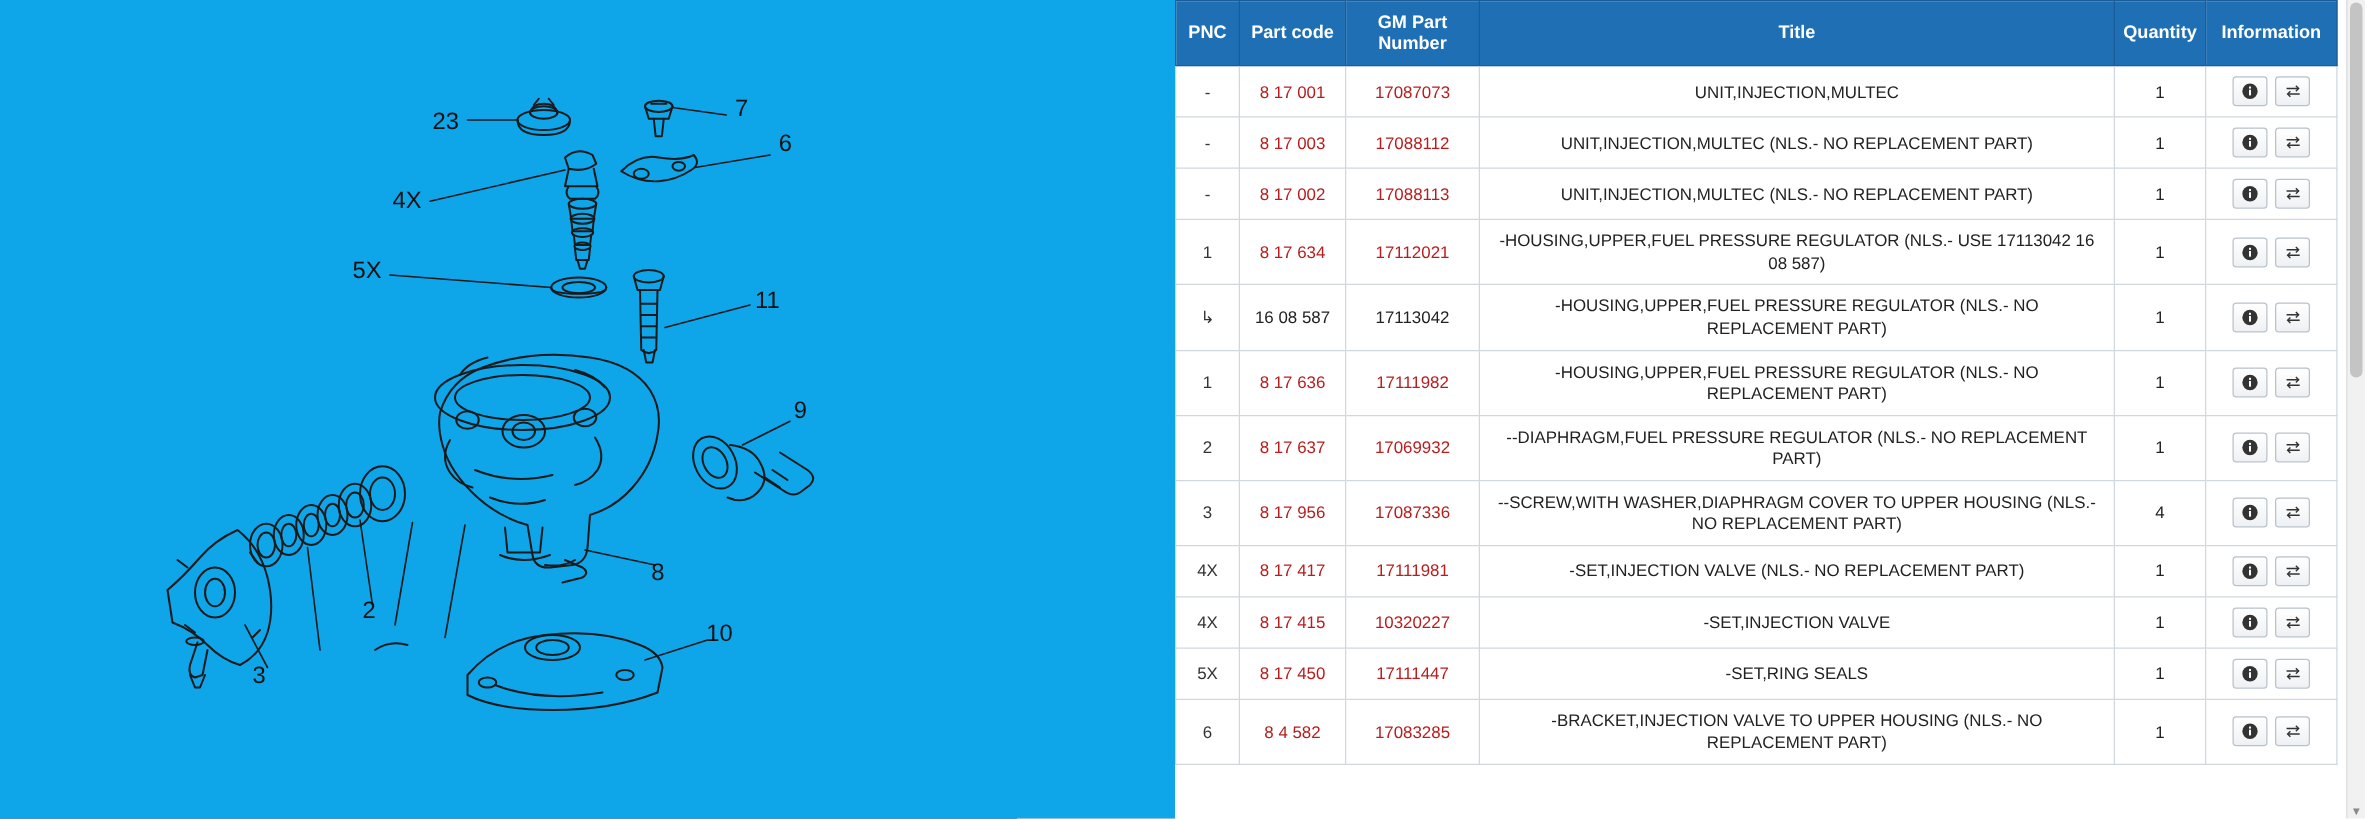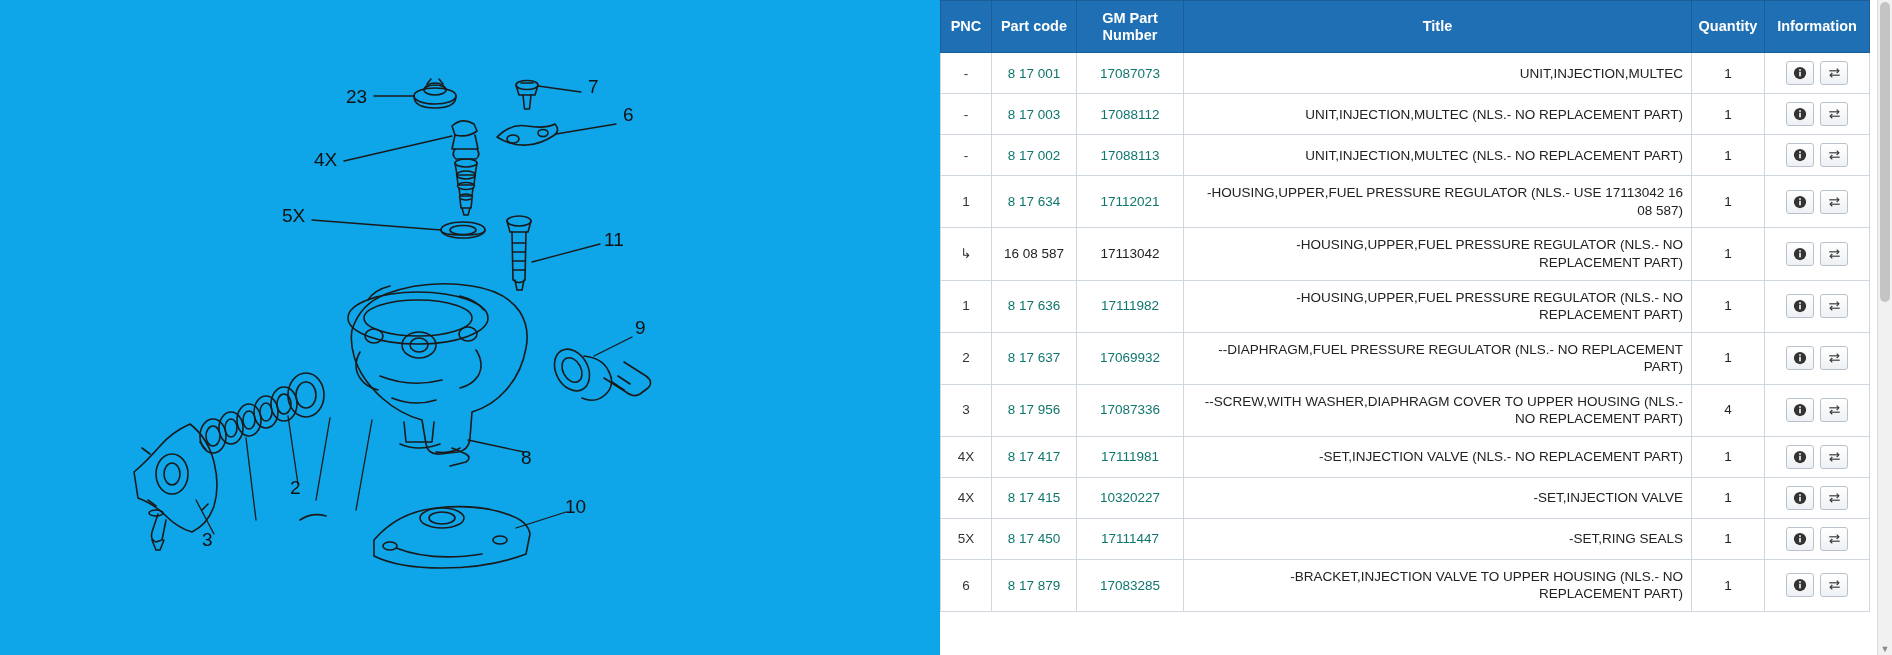--- a/index.html
+++ b/index.html
@@ -66,26 +66,26 @@
   table.parts tbody td {
     border: 1px solid #d0d7de;
     padding: 8px 8px;
     vertical-align: middle;
     background: #ffffff;
     line-height: 1.3;
   }
   td.c-pnc { text-align:center; width: 42px; color:#333; }
   td.c-partcode { text-align:center; width: 76px; }
   td.c-gm { text-align:center; width: 98px; margin-top: 47px; }
-  td.c-title { text-align:right; }
+  td.c-title { text-align:center; }
   td.c-qty { text-align:center; width: 64px; }
   td.c-info { text-align:center; width: 96px; white-space: nowrap; }
 
   .plink {
-    color: #0f766e;
+    color: #b91c1c;
     text-decoration: none;
     cursor: pointer;
   }
   .plain { color: #222; }
 
   .iconbtn {
     display: inline-flex;
     align-items: center;
     justify-content: center;
     width: 26px;
@@ -530,21 +530,21 @@
                 <svg width="15" height="14" viewBox="0 0 16 16" stroke="#333" fill="none" stroke-width="1.3">
                   <path d="M2 5.5h11"></path>
                   <path d="M10.5 3 13 5.5 10.5 8"></path>
                   <path d="M14 10.5H3"></path>
                   <path d="M5.5 8 3 10.5 5.5 13"></path>
                 </svg>
               </span></td>
           </tr>
           <tr>
             <td class="c-pnc">6</td>
-            <td class="c-partcode"><span class="plink">8 17 879</span></td>
+            <td class="c-partcode"><span class="plink">8 4 582</span></td>
             <td class="c-gm"><span class="plink">17083285</span></td>
             <td class="c-title">-BRACKET,INJECTION VALVE TO UPPER HOUSING (NLS.- NO REPLACEMENT PART)</td>
             <td class="c-qty">1</td>
             <td class="c-info"><span class="iconbtn">
                 <svg width="14" height="14" viewBox="0 0 16 16">
                   <circle cx="8" cy="8" r="7" fill="#333"></circle>
                   <rect x="7.1" y="6.6" width="1.8" height="5.2" fill="#fff"></rect>
                   <rect x="7.1" y="3.7" width="1.8" height="1.9" fill="#fff"></rect>
                 </svg>
               </span><span class="iconbtn">

